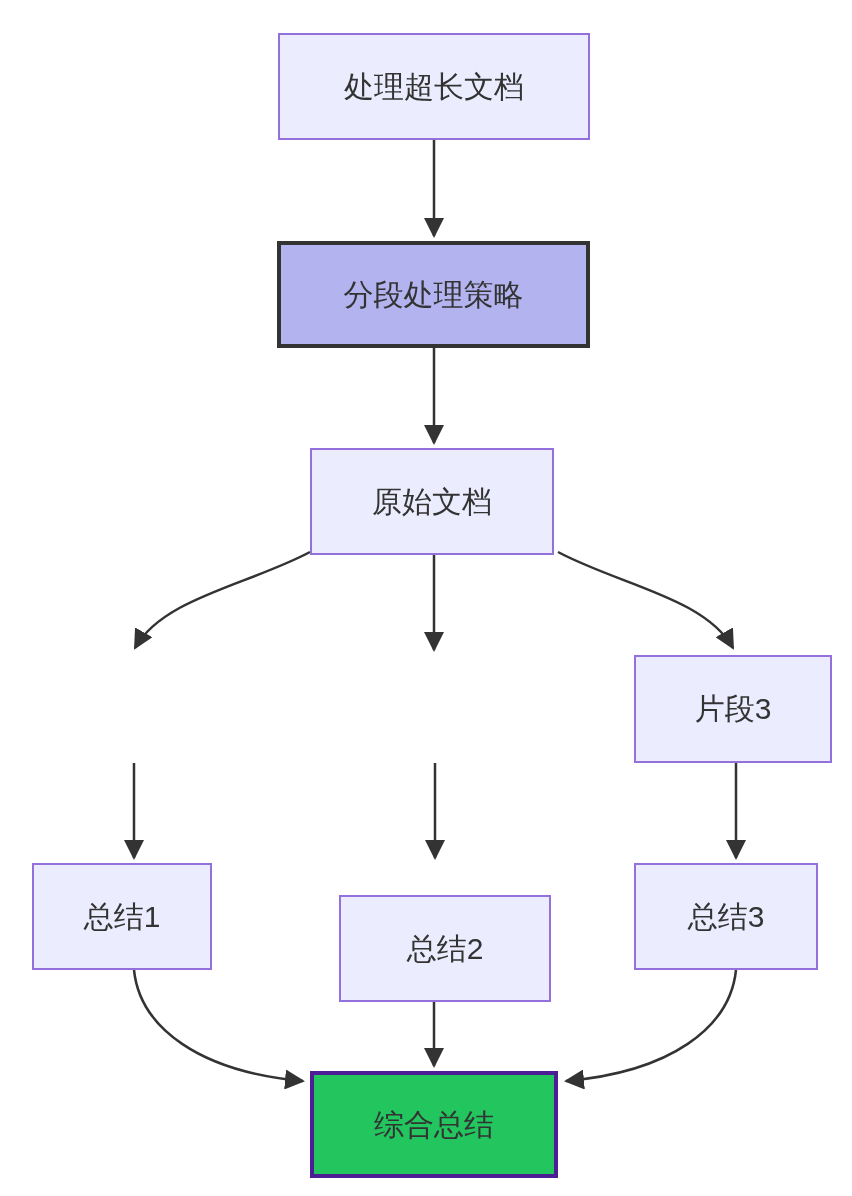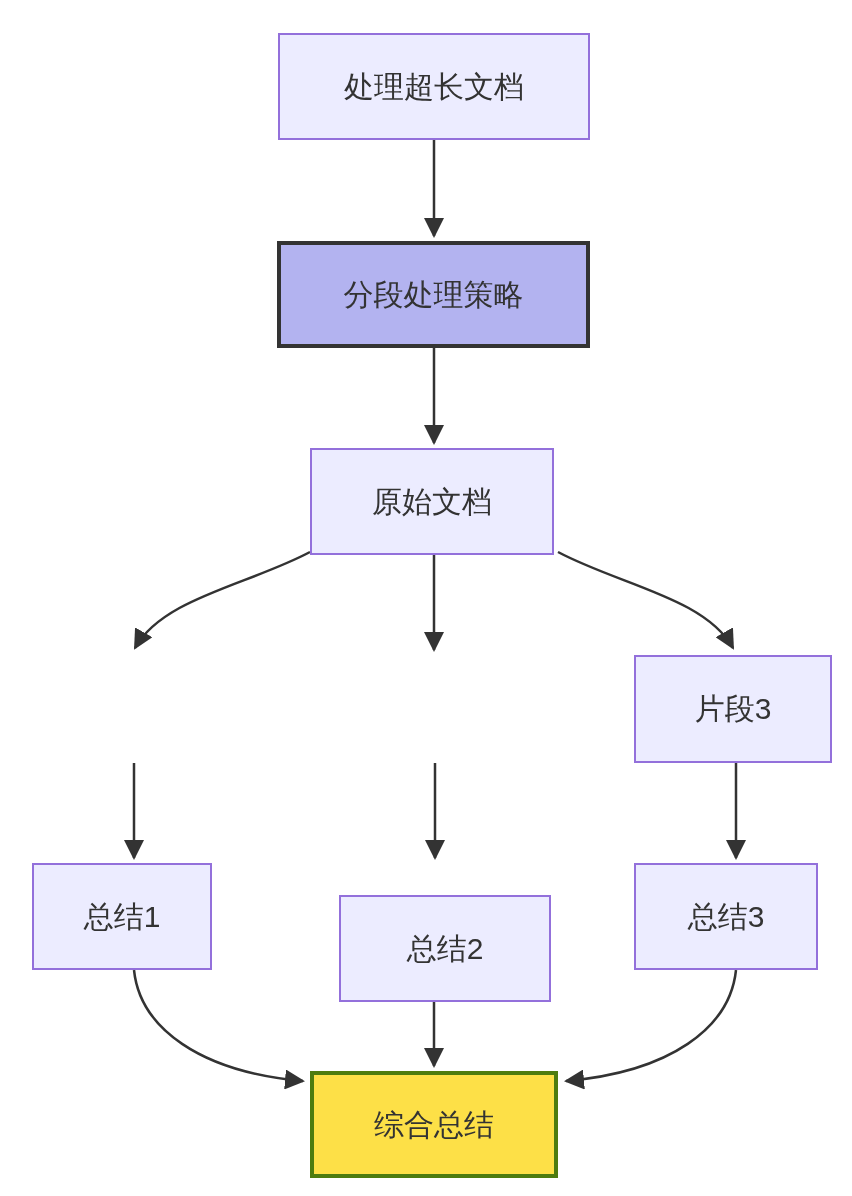--- a/index.html
+++ b/index.html
@@ -36,22 +36,22 @@
     font-size: 30px;
     line-height: 1.2;
     text-align: center;
     white-space: nowrap;
   }
   .node.strategy {
     background: #B3B3F0;
     border: 4px solid #333333;
   }
   .node.result {
-    background: #fde047;
-    border: 4px solid #4d7c0f;
+    background: #22c55e;
+    border: 4px solid #4c1d95;
   }
   .edge-path {
     fill: none;
     stroke: #333333;
     stroke-width: 2.5;
   }
   
   .n-a  { left: 278px; top: 33px;   width: 312px; height: 107px; }
   .n-b  { left: 277px; top: 241px;  width: 313px; height: 107px; }
   .n-c  { left: 310px; top: 448px;  width: 244px; height: 107px; }

